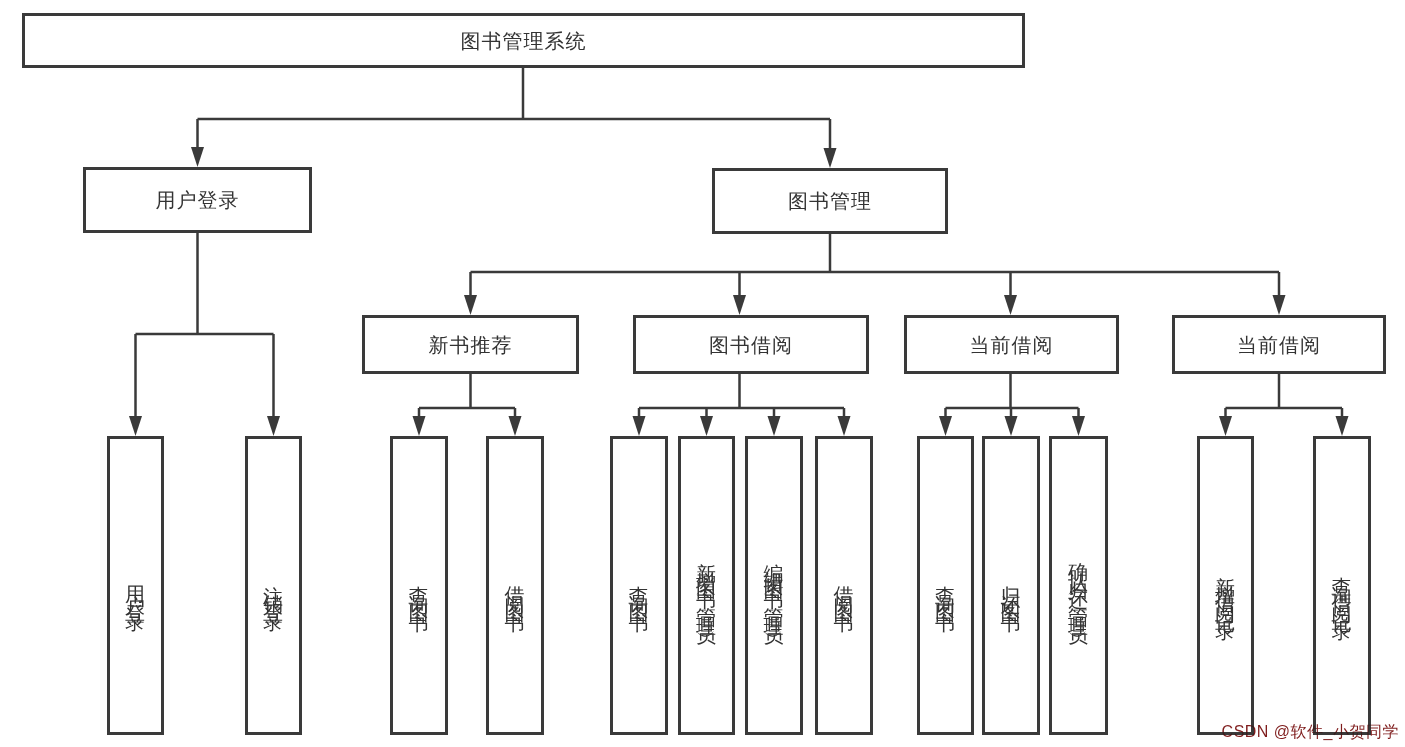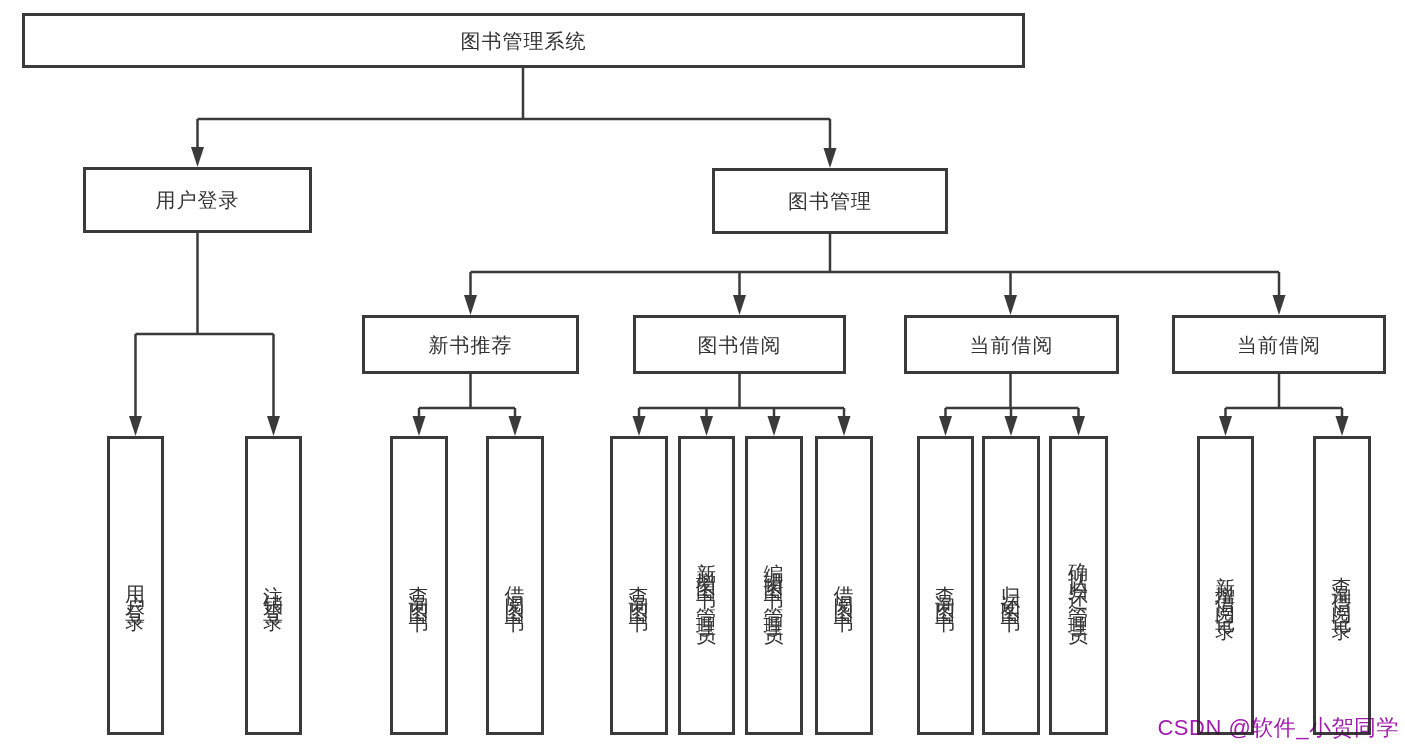--- a/index.html
+++ b/index.html
@@ -41,22 +41,22 @@
   .node.vert {
     writing-mode: vertical-rl;
     letter-spacing: 9px;
     padding-top: 4px;
     font-size: 20px;
   }
   .watermark {
     position: absolute;
     right: 6px;
     bottom: 4px;
-    color: #a21caf;
-    font-size: 22px;
+    color: #7f1d1d;
+    font-size: 16px;
     letter-spacing: 0.5px;
     z-index: 3;
     mix-blend-mode: darken;
     white-space: nowrap;
   }
 </style>
 </head>
 <body>
 
 <div class="canvas">
@@ -129,21 +129,21 @@
       <path d="M1342 436 l-6.5 -20 h13 z"></path>
     </g>
   </svg>
 
   <div class="node" style="left:22px; top:13px; width:1003px; height:55px;">图书管理系统</div>
 
   <div class="node" style="left:83px; top:167px; width:229px; height:66px;">用户登录</div>
   <div class="node" style="left:712px; top:168px; width:236px; height:66px;">图书管理</div>
 
   <div class="node" style="left:362px; top:315px; width:217px; height:59px;">新书推荐</div>
-  <div class="node" style="left:633px; top:315px; width:213px; height:59px;">图书借阅</div>
+  <div class="node" style="left:633px; top:315px; width:236px; height:59px;">图书借阅</div>
   <div class="node" style="left:904px; top:315px; width:215px; height:59px;">当前借阅</div>
   <div class="node" style="left:1172px; top:315px; width:214px; height:59px;">当前借阅</div>
 
   <div class="node vert" style="left:107px; top:436px; width:57px; height:299px;">用户登录</div>
   <div class="node vert" style="left:245px; top:436px; width:57px; height:299px;">注销登录</div>
 
   <div class="node vert" style="left:390px; top:436px; width:58px; height:299px;">查询图书</div>
   <div class="node vert" style="left:486px; top:436px; width:58px; height:299px;">借阅图书</div>
 
   <div class="node vert" style="left:610px; top:436px; width:58px; height:299px;">查询图书</div>

